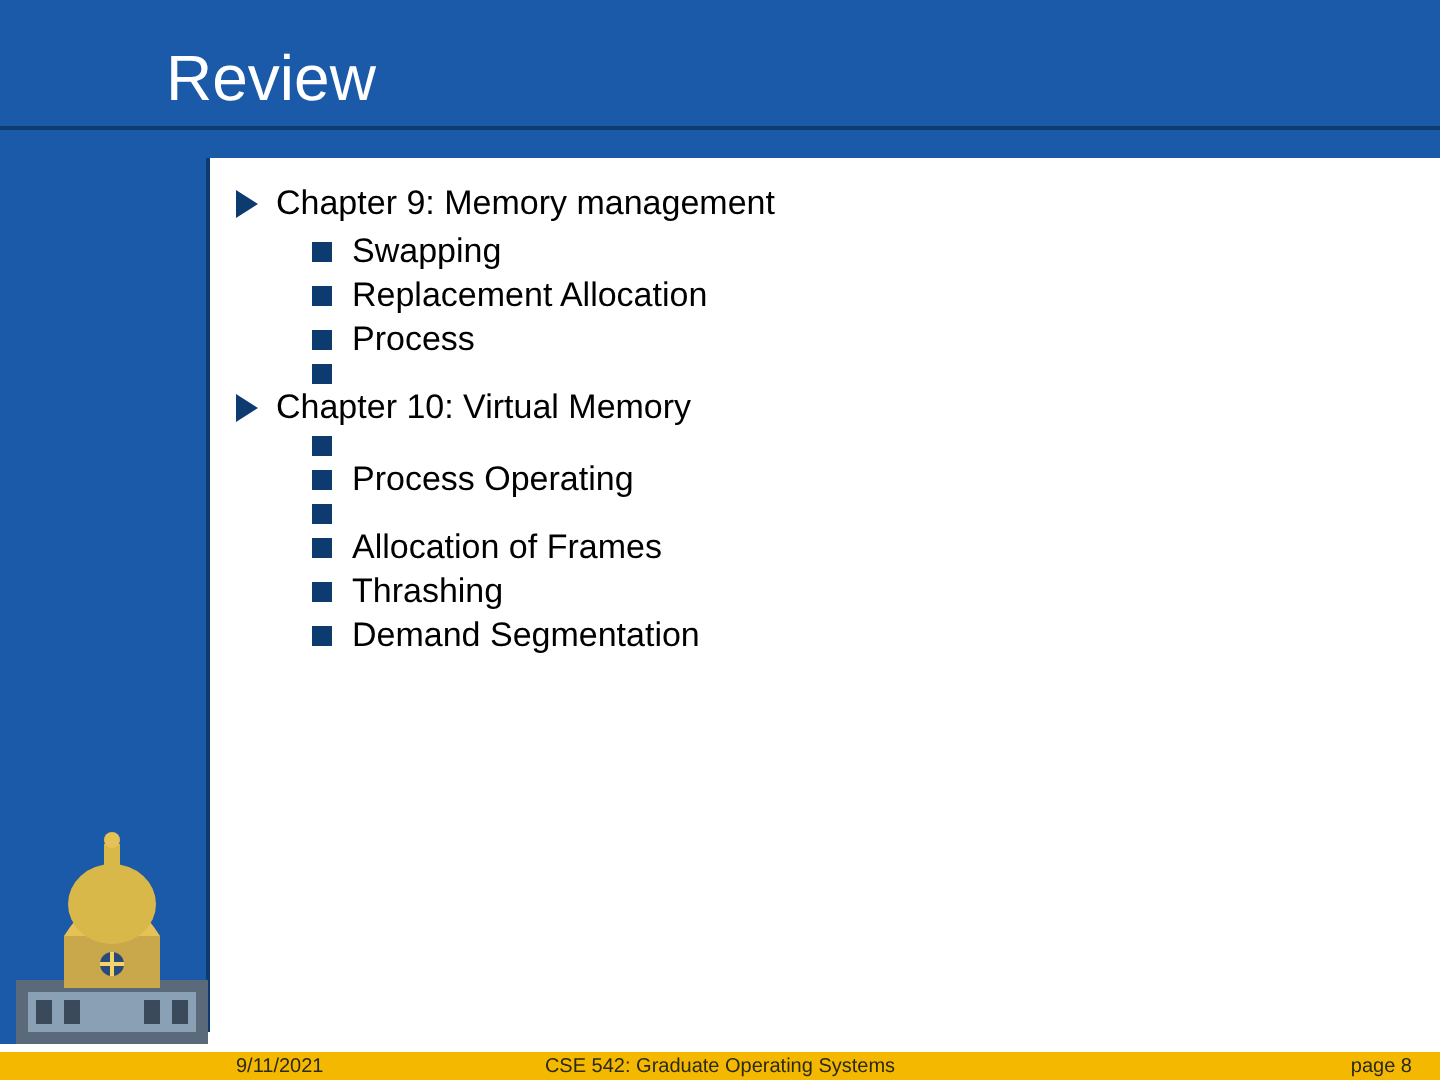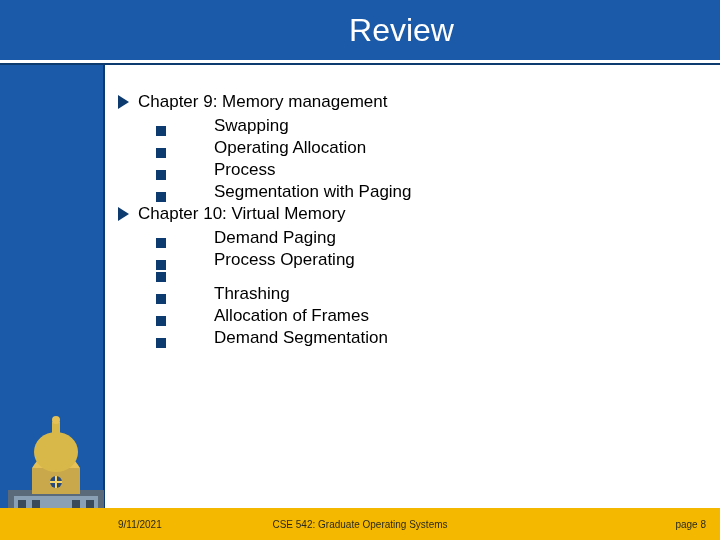--- a/index.html
+++ b/index.html
@@ -1,33 +1,33 @@
 <!DOCTYPE html>
 <html><head>
 <meta charset="utf-8">
 <style>
   * { margin: 0; padding: 0; box-sizing: border-box; }
   html, body { width: 720px; height: 540px; font-family: Arial, Helvetica, sans-serif; background: #fff; overflow: hidden; }
   .slide { position: relative; width: 720px; height: 540px; background: #fff; }
   .titlebar { position: absolute; top: 0; left: 0; width: 100%; height: 84px; }
-  .title-top { background: #1b5aa8; height: 60px; display: flex; align-items: center; padding-left: 83px; justify-content: center; }
+  .title-top { background: #1b5aa8; height: 79px; display: flex; align-items: center; padding-left: 83px; }
   .title-top h1 { color: #fff; font-size: 32px; font-weight: normal; }
   .left-stripe { position: absolute; top: 63px; left: 0; width: 105px; bottom: 18px; background: #1b5aa8; }
   .left-stripe-inner { position:absolute; top:0; left:0; width:100%; height:100%; border-right:2px solid #0d3a6f; }
   .left-sep { position:absolute; left:0; top:63px; width:720px; height:2px; background:#0d3a6f; }
   .content { position: absolute; left: 118px; top: 92px; right: 20px; }
   .lvl1 { display: flex; align-items: center; margin-top: 2px; margin-bottom: 4px; }
   .lvl1:first-child { margin-top: 0; }
   .tri { width: 0; height: 0; border-top: 7px solid transparent; border-bottom: 7px solid transparent; border-left: 11px solid #0d3a6f; margin-right: 9px; flex-shrink:0; }
   .lvl1 span { font-size: 17px; color: #000; }
-  .lvl2 { display: flex; align-items: flex-end; margin-left: 38px; margin-top: 2px; gap: 38px; }
+  .lvl2 { display: flex; align-items: center; margin-left: 38px; margin-top: 2px; }
   .sq { width: 10px; height: 10px; background: #0d3a6f; margin-right: 10px; flex-shrink:0; }
   .lvl2 span { font-size: 17px; color: #000; }
   .dome { position: absolute; left: 8px; bottom: 18px; width: 96px; height: 110px; }
-  .footer { position: absolute; left: 0; bottom: 0; width: 100%; height: 32px; background: #f5b800; display: flex; align-items: center; font-size: 10px; color: #2a2a1a; }
+  .footer { position: absolute; left: 0; bottom: 0; width: 100%; height: 14px; background: #f5b800; display: flex; align-items: center; font-size: 10px; color: #2a2a1a; }
   .f-left { position:absolute; left: 118px; }
   .f-center { position:absolute; left: 50%; transform: translateX(-50%); }
   .f-right { position:absolute; right: 14px; }
   .foot-tick { position:absolute; left:104px; bottom:18px; width:6px; height:6px; background:#fff; }
 </style>
 </head>
 <body>
 
 <div class="slide">
   <div class="left-stripe">
@@ -45,53 +45,51 @@
     <div class="lvl1">
       <div class="tri"></div>
       <span>Chapter 9: Memory management</span>
     </div>
     <div class="lvl2">
         <div class="sq"></div>
         <span>Swapping</span>
       </div>
     <div class="lvl2">
         <div class="sq"></div>
-        <span>Operating Allocation</span>
+        <span>Replacement Allocation</span>
       </div>
     <div class="lvl2">
         <div class="sq"></div>
         <span>Process</span>
       </div>
     <div class="lvl2">
         <div class="sq"></div>
-        <span>Segmentation with Paging</span>
       </div>
 
     <div class="lvl1">
       <div class="tri"></div>
       <span>Chapter 10: Virtual Memory</span>
     </div>
     <div class="lvl2">
         <div class="sq"></div>
-        <span>Demand Paging</span>
       </div>
     <div class="lvl2">
         <div class="sq"></div>
         <span>Process Operating</span>
       </div>
     <div class="lvl2">
         <div class="sq"></div>
       </div>
     <div class="lvl2">
         <div class="sq"></div>
-        <span>Thrashing</span>
+        <span>Allocation of Frames</span>
       </div>
     <div class="lvl2">
         <div class="sq"></div>
-        <span>Allocation of Frames</span>
+        <span>Thrashing</span>
       </div>
     <div class="lvl2">
         <div class="sq"></div>
         <span>Demand Segmentation</span>
       </div>
   </div>
 
   <svg class="dome" viewBox="0 0 96 110">
     <rect x="0" y="78" width="96" height="32" fill="#5a6a7a"></rect>
     <rect x="6" y="84" width="84" height="20" fill="#8aa0b4"></rect>

